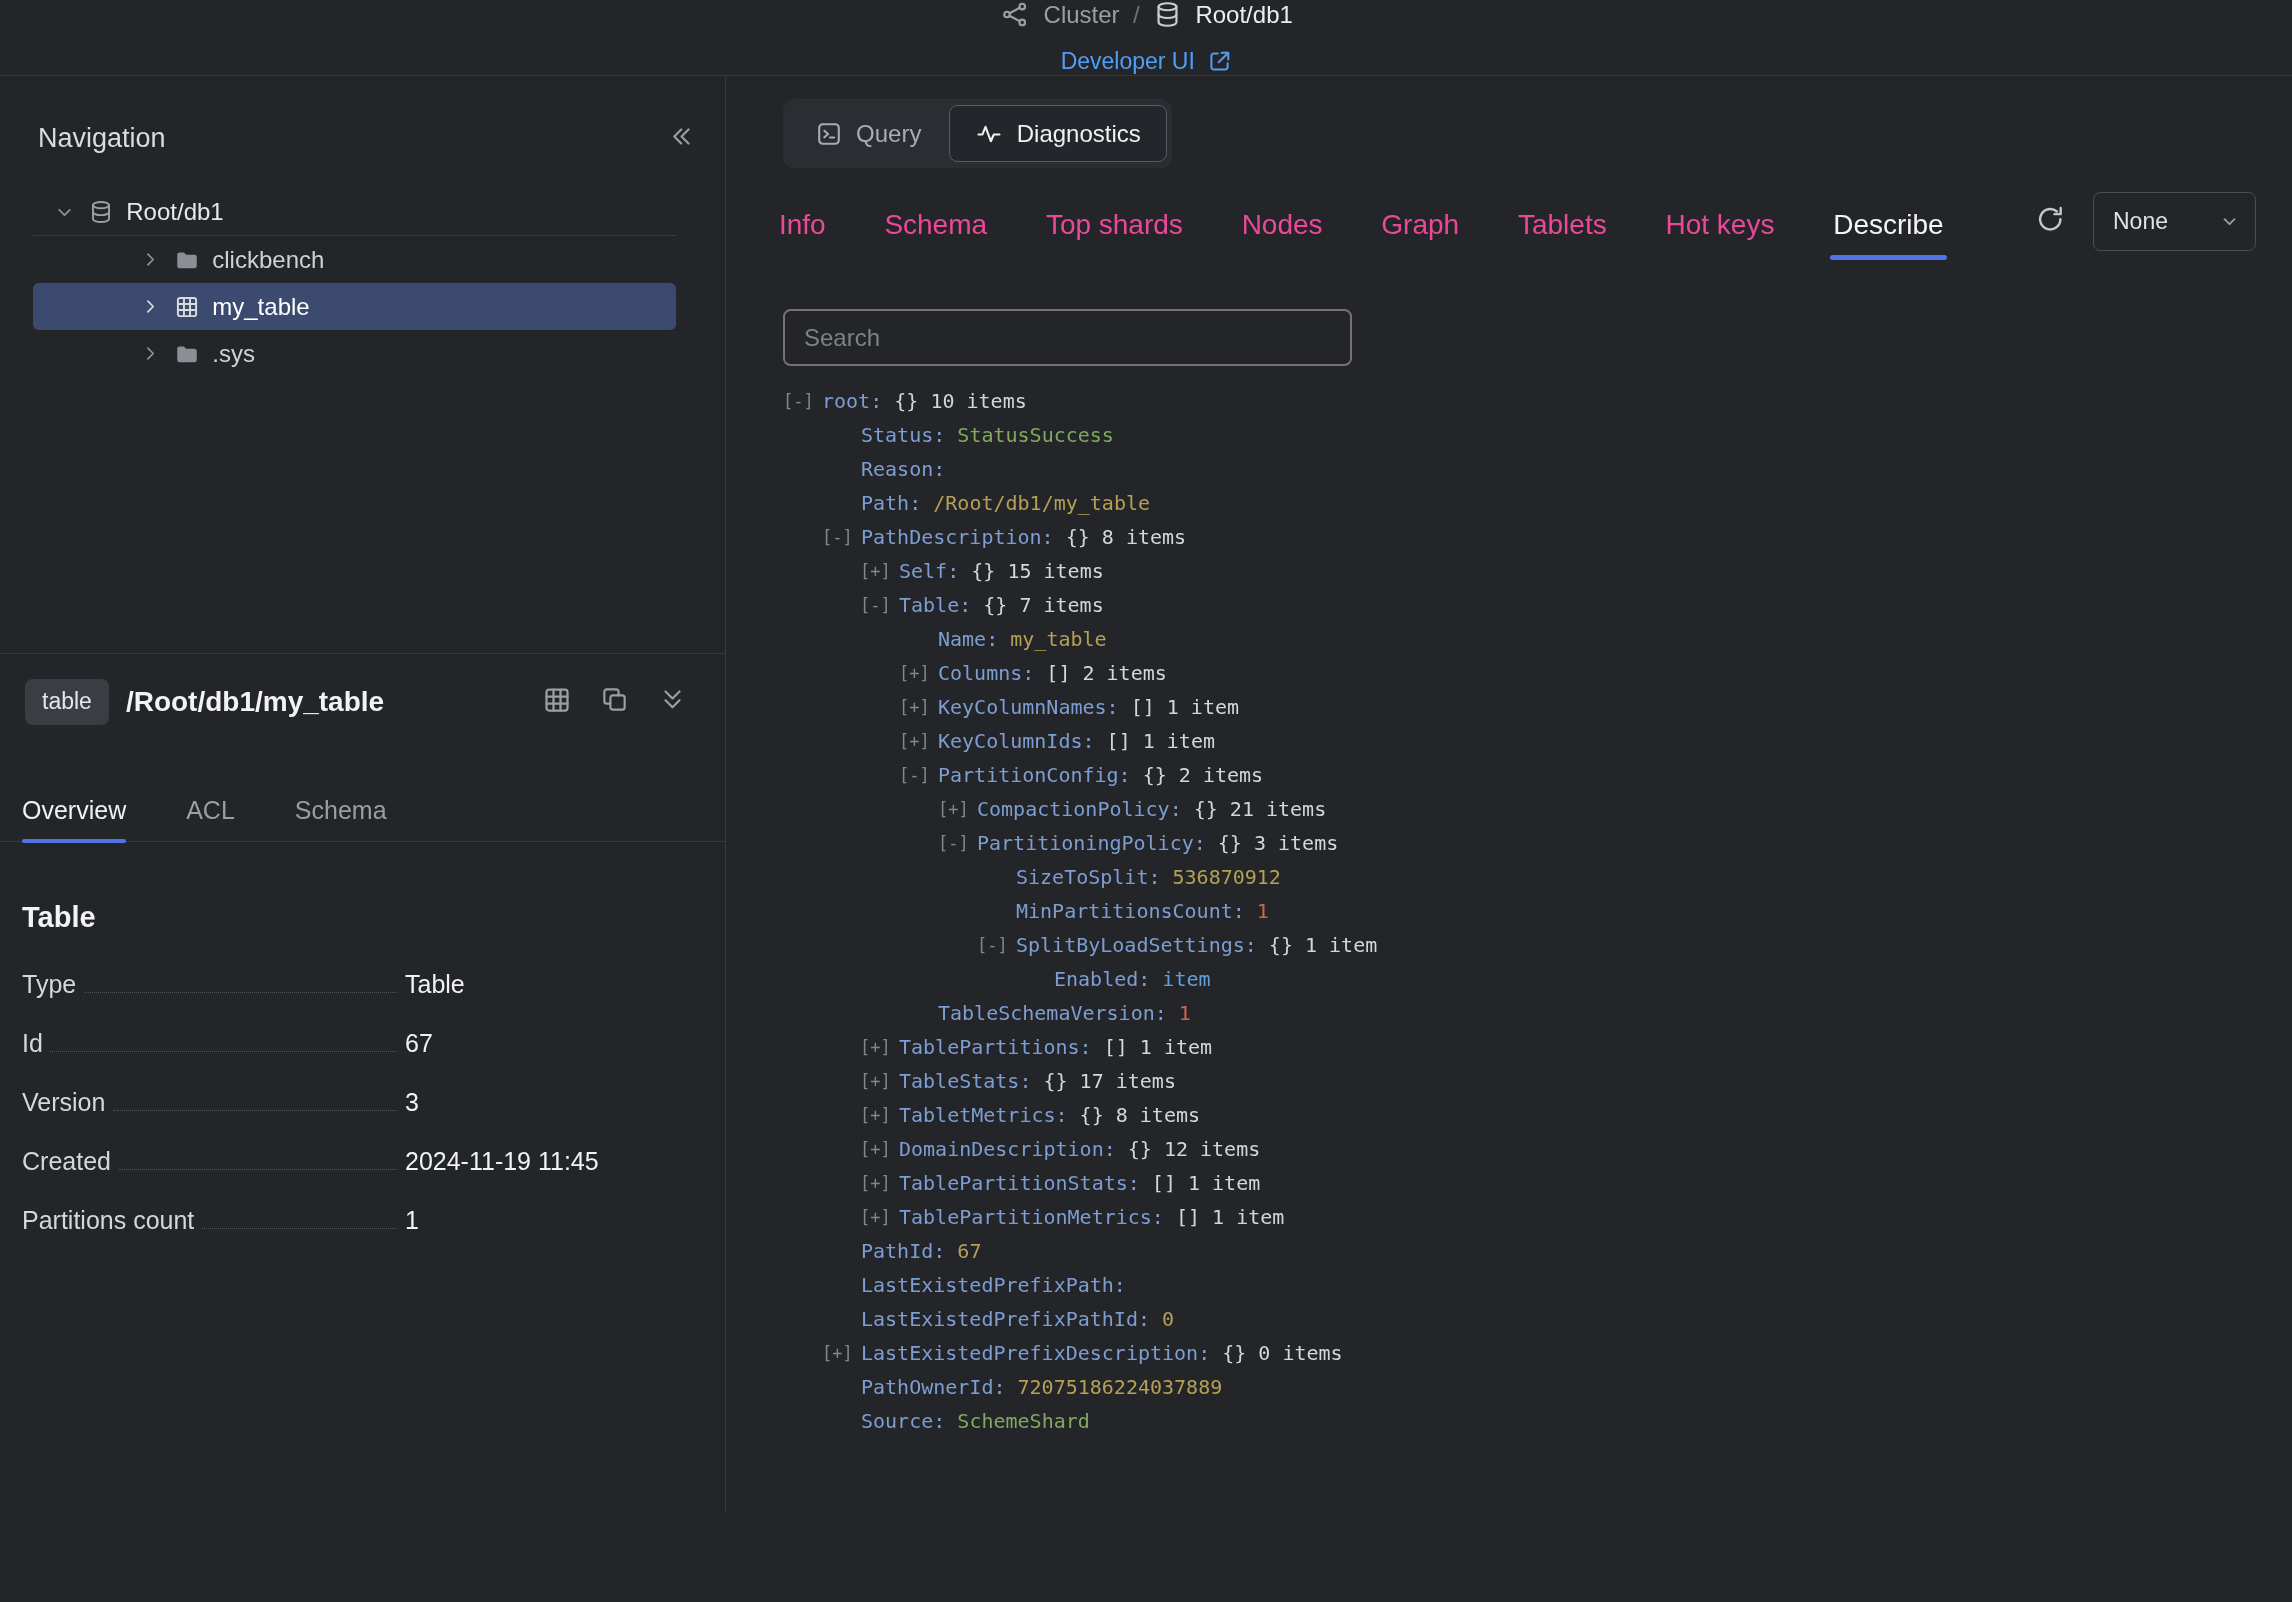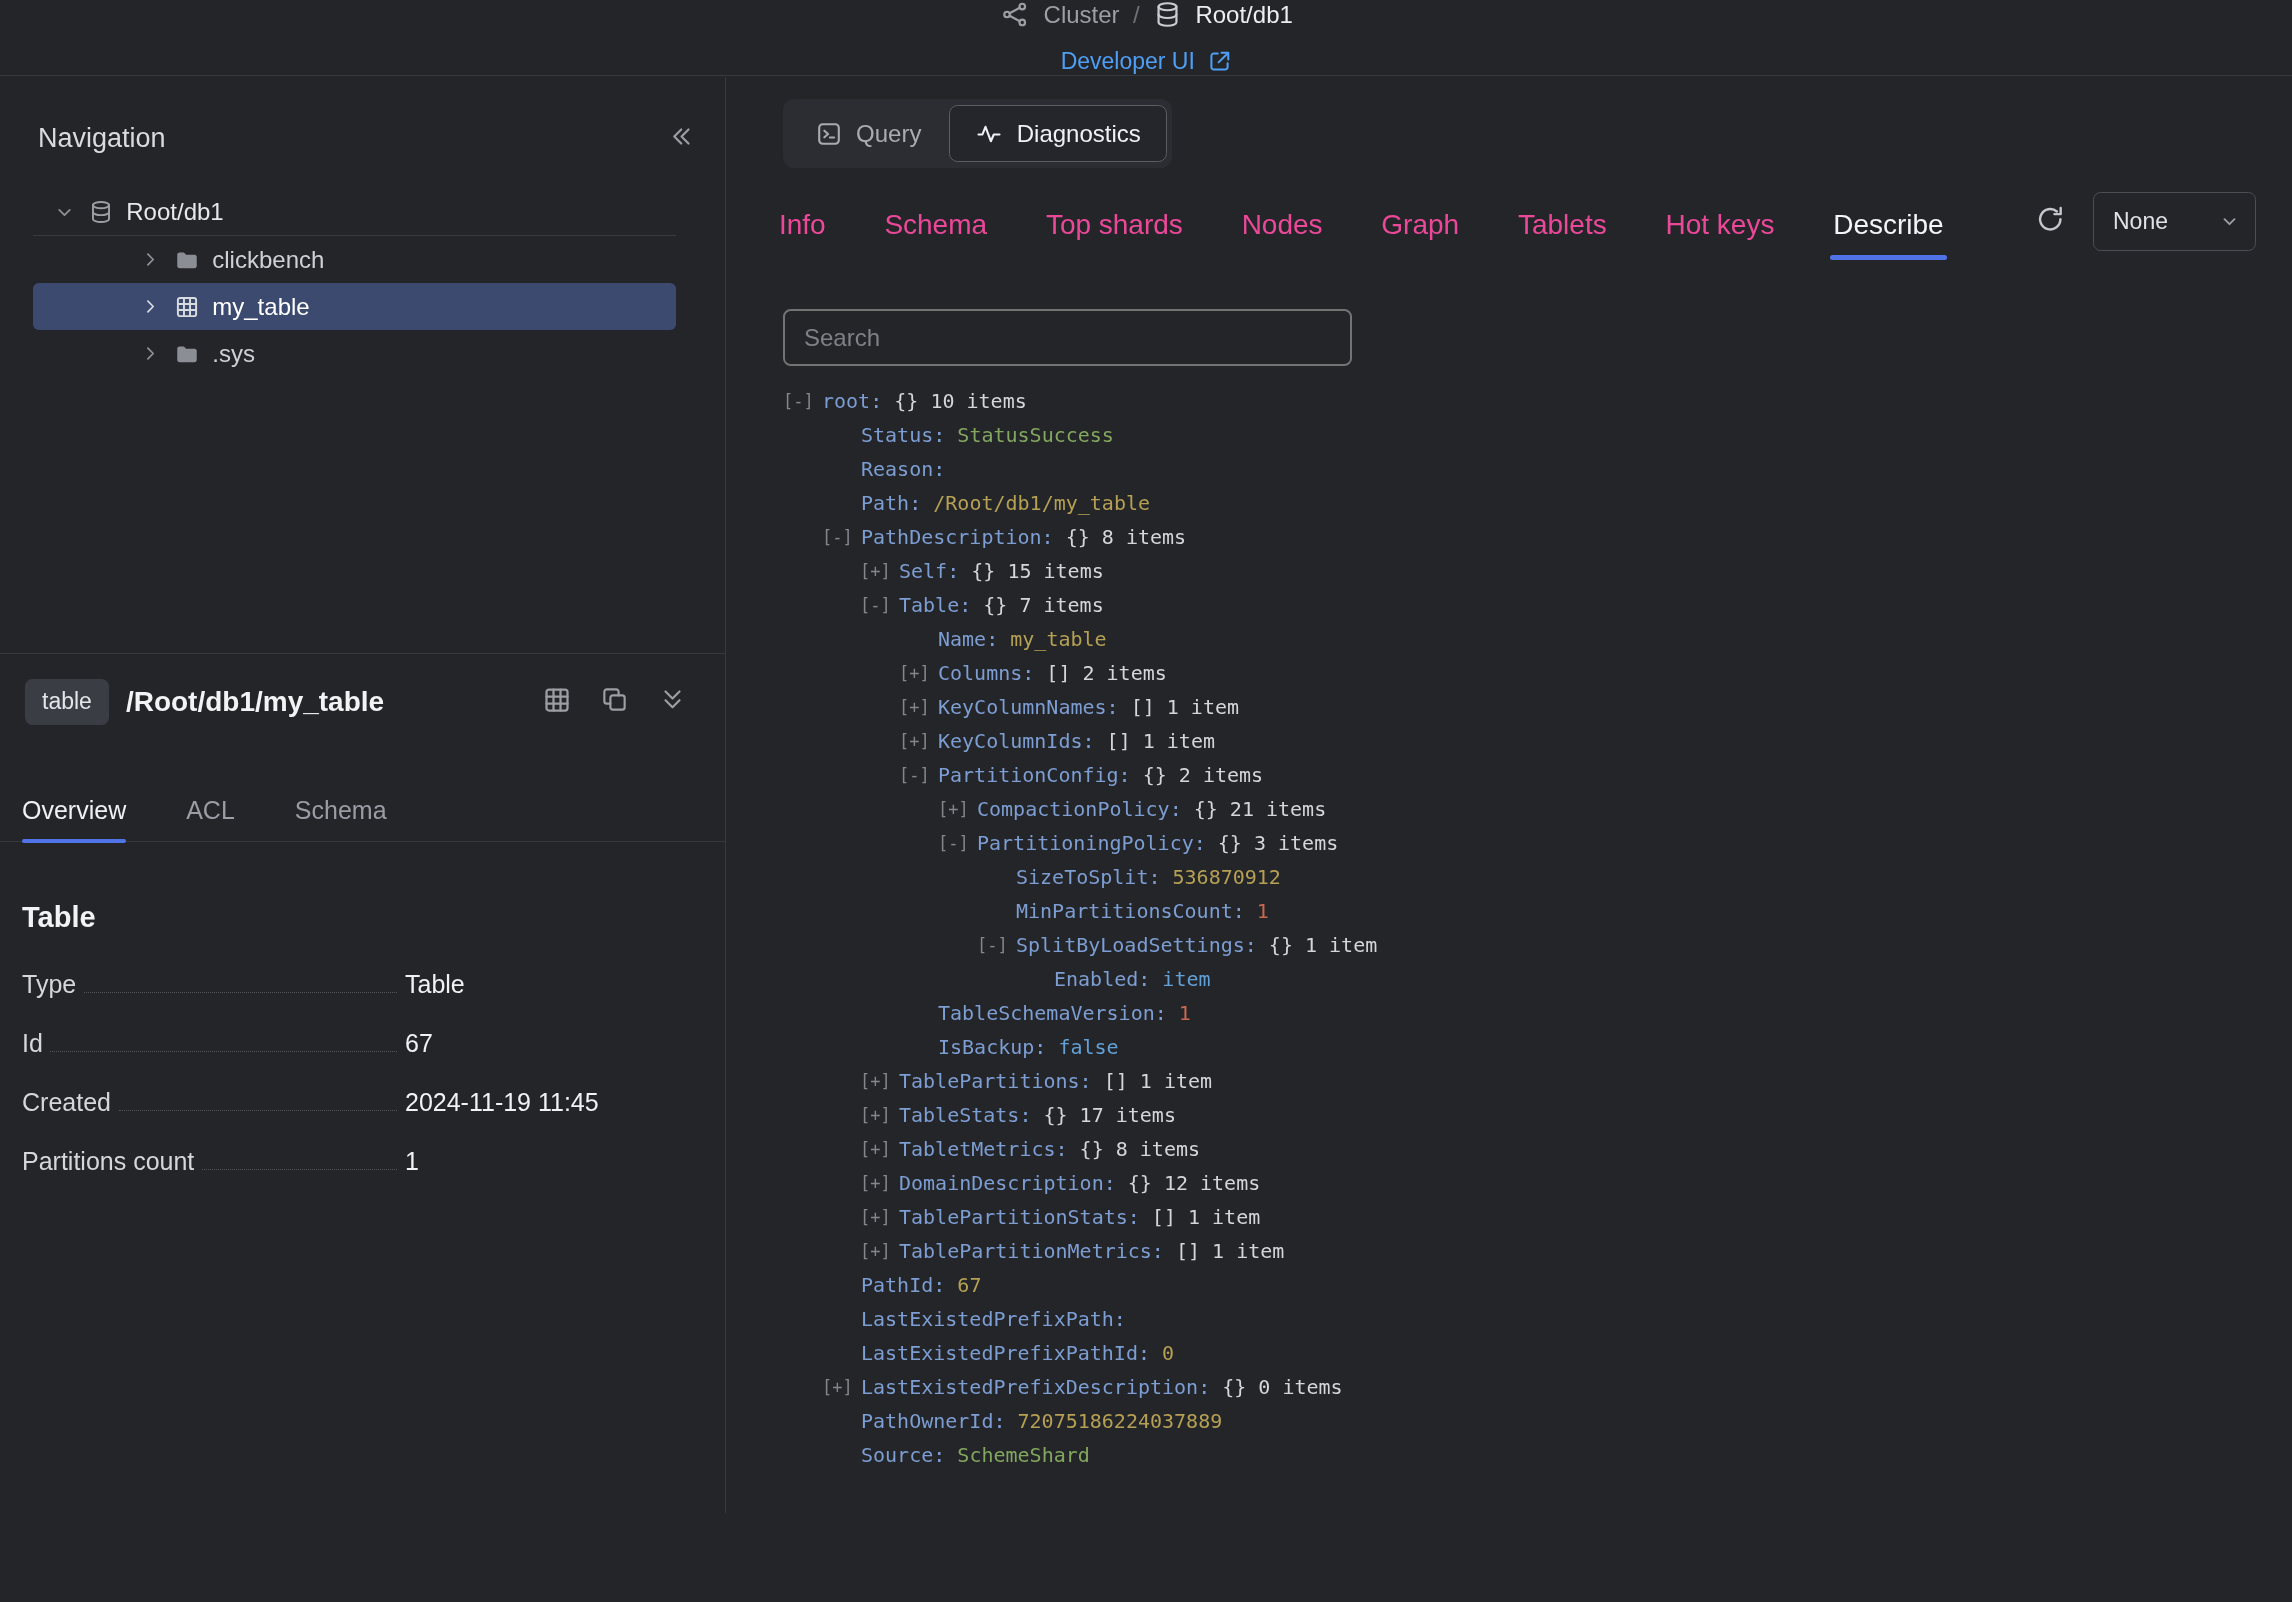--- a/index.html
+++ b/index.html
@@ -254,20 +254,25 @@
         <span class="field-label">Type</span>
         <span class="field-dots"></span>
         <span class="field-value">Table</span>
       </div>
       <div class="field">
         <span class="field-label">Id</span>
         <span class="field-dots"></span>
         <span class="field-value">67</span>
       </div>
       <div class="field">
+        <span class="field-label">Version</span>
+        <span class="field-dots"></span>
+        <span class="field-value">3</span>
+      </div>
+      <div class="field">
         <span class="field-label">Created</span>
         <span class="field-dots"></span>
         <span class="field-value">2024-11-19 11:45</span>
       </div>
       <div class="field">
         <span class="field-label">Partitions count</span>
         <span class="field-dots"></span>
         <span class="field-value">1</span>
       </div>
     </div>
@@ -340,21 +345,20 @@
       <div class="json-line" style="padding-left: 116px;"><span class="json-toggle">[+]</span><span class="json-key">KeyColumnNames:</span><span class="json-meta"> [] 1 item</span></div>
       <div class="json-line" style="padding-left: 116px;"><span class="json-toggle">[+]</span><span class="json-key">KeyColumnIds:</span><span class="json-meta"> [] 1 item</span></div>
       <div class="json-line" style="padding-left: 116px;"><span class="json-toggle">[-]</span><span class="json-key">PartitionConfig:</span><span class="json-meta"> {} 2 items</span></div>
       <div class="json-line" style="padding-left: 155px;"><span class="json-toggle">[+]</span><span class="json-key">CompactionPolicy:</span><span class="json-meta"> {} 21 items</span></div>
       <div class="json-line" style="padding-left: 155px;"><span class="json-toggle">[-]</span><span class="json-key">PartitioningPolicy:</span><span class="json-meta"> {} 3 items</span></div>
       <div class="json-line" style="padding-left: 233px;"><span class="json-key">SizeToSplit:</span><span class="v-yellow"> 536870912</span></div>
       <div class="json-line" style="padding-left: 233px;"><span class="json-key">MinPartitionsCount:</span><span class="v-red"> 1</span></div>
       <div class="json-line" style="padding-left: 194px;"><span class="json-toggle">[-]</span><span class="json-key">SplitByLoadSettings:</span><span class="json-meta"> {} 1 item</span></div>
       <div class="json-line" style="padding-left: 271px;"><span class="json-key">Enabled:</span><span class="v-blue"> item</span></div>
       <div class="json-line" style="padding-left: 155px;"><span class="json-key">TableSchemaVersion:</span><span class="v-red"> 1</span></div>
-      <div class="json-line" style="padding-left: 155px;"><span class="json-key">IsBackup:</span><span class="v-blue"> false</span></div>
       <div class="json-line" style="padding-left: 77px;"><span class="json-toggle">[+]</span><span class="json-key">TablePartitions:</span><span class="json-meta"> [] 1 item</span></div>
       <div class="json-line" style="padding-left: 77px;"><span class="json-toggle">[+]</span><span class="json-key">TableStats:</span><span class="json-meta"> {} 17 items</span></div>
       <div class="json-line" style="padding-left: 77px;"><span class="json-toggle">[+]</span><span class="json-key">TabletMetrics:</span><span class="json-meta"> {} 8 items</span></div>
       <div class="json-line" style="padding-left: 77px;"><span class="json-toggle">[+]</span><span class="json-key">DomainDescription:</span><span class="json-meta"> {} 12 items</span></div>
       <div class="json-line" style="padding-left: 77px;"><span class="json-toggle">[+]</span><span class="json-key">TablePartitionStats:</span><span class="json-meta"> [] 1 item</span></div>
       <div class="json-line" style="padding-left: 77px;"><span class="json-toggle">[+]</span><span class="json-key">TablePartitionMetrics:</span><span class="json-meta"> [] 1 item</span></div>
       <div class="json-line" style="padding-left: 78px;"><span class="json-key">PathId:</span><span class="v-yellow"> 67</span></div>
       <div class="json-line" style="padding-left: 78px;"><span class="json-key">LastExistedPrefixPath:</span></div>
       <div class="json-line" style="padding-left: 78px;"><span class="json-key">LastExistedPrefixPathId:</span><span class="v-yellow"> 0</span></div>
       <div class="json-line" style="padding-left: 39px;"><span class="json-toggle">[+]</span><span class="json-key">LastExistedPrefixDescription:</span><span class="json-meta"> {} 0 items</span></div>

